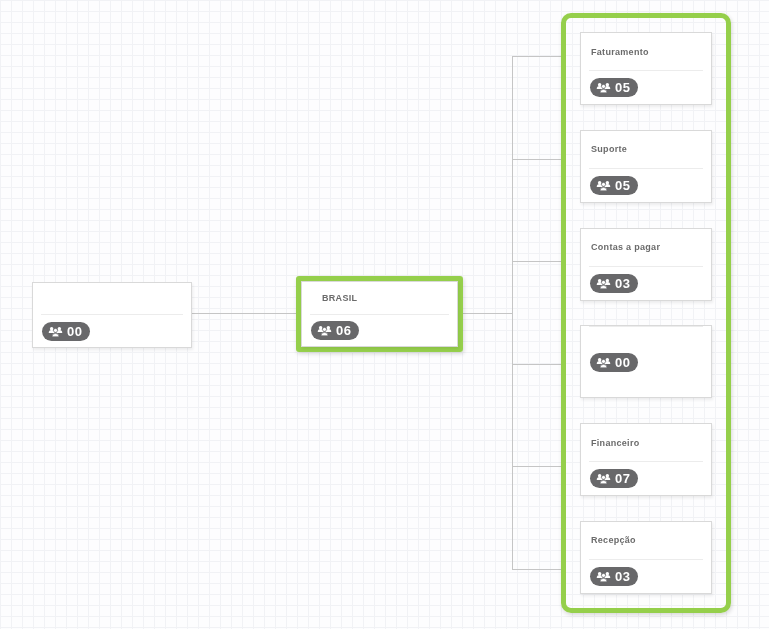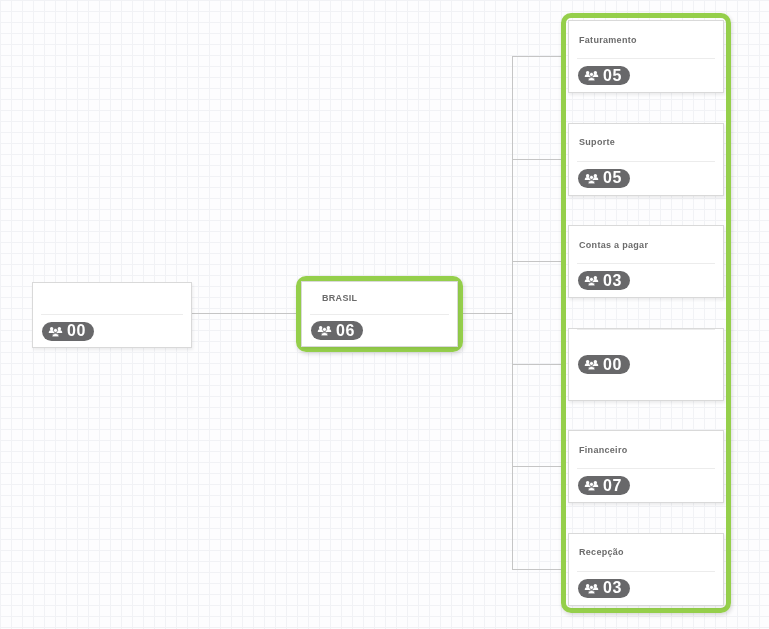--- a/index.html
+++ b/index.html
@@ -50,42 +50,42 @@
   .node-divider{border-top:1px solid var(--divider);margin:0 8px;}
   .node-footer{flex:1;display:flex;align-items:center;padding-left:9px;}
 
   .badge{
     display:inline-flex;align-items:center;
     height:19px;border-radius:10px;
     background:var(--badge-background);
     padding:0 8px 0 6px;gap:4px;
   }
   .badge-num{
-    color:#fff;font-size:16px;font-weight:bold;letter-spacing:0.5px;
+    color:#fff;font-size:13px;font-weight:bold;letter-spacing:0.5px;
     line-height:1;
   }
   .users-svg{display:block;}
 
   
   .root-node{position:absolute;left:32px;top:282px;width:160px;height:66px;z-index:2;}
   .root-node .node-head{height:31px;}
 
   
   .green-wrap{
     position:absolute;z-index:2;
     border:5px solid var(--highlight);
     box-shadow:1px 2px 4px rgba(0,0,0,0.15);
     background:transparent;
   }
-  .parent-wrap{left:296px;top:276px;width:167px;height:76px;border-radius:10px;}
+  .parent-wrap{left:296px;top:276px;width:167px;height:76px;border-radius:3px;}
   .parent-wrap .node-head{height:32px;padding-left:20px;}
 
   .children-wrap{
     left:561px;top:13px;width:170px;height:600px;
-    border-radius:10px;padding:2px;
+    border-radius:10px;padding:14px;
     display:flex;
   }
   .children-list{
     display:flex;flex-direction:column;justify-content:space-between;
     width:100%;height:100%;
   }
   .child-node{height:73px;flex:0 0 auto;}
   .child-node .node-head{height:37px;}
 </style>
 </head>

